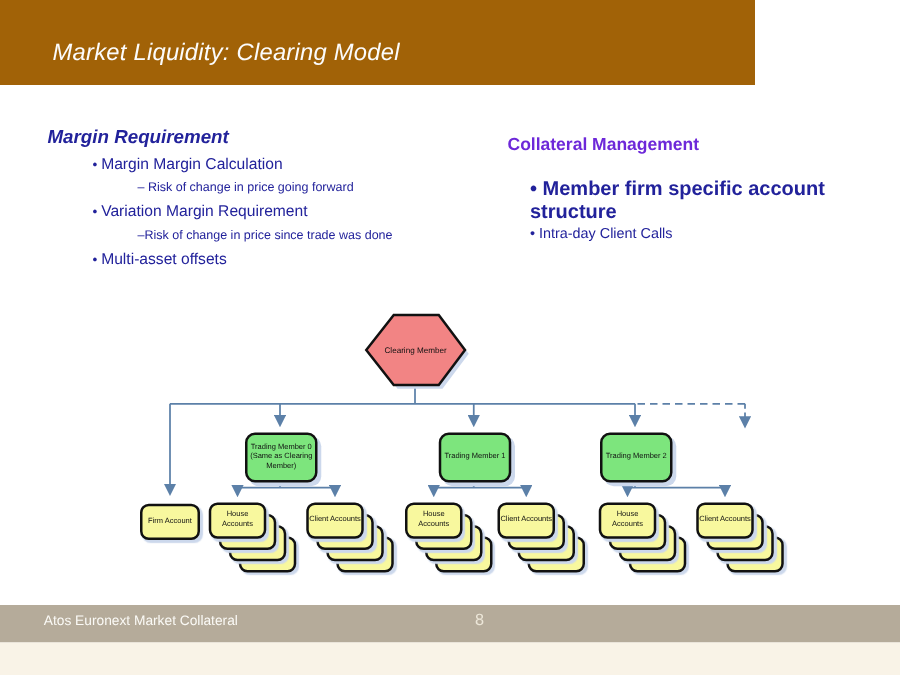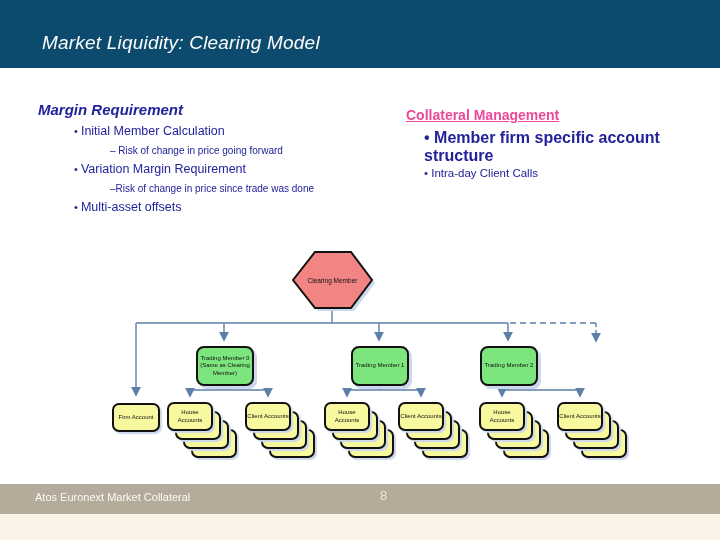--- a/index.html
+++ b/index.html
@@ -1,28 +1,28 @@
 <!DOCTYPE html>
 <html><head>
 <meta charset="utf-8">
 <style>
   html,body{margin:0;padding:0;}
   body{font-family:"Liberation Sans", sans-serif;}
   .slide{position:relative;width:720px;height:540px;background:#ffffff;overflow:hidden;}
 
   
-  .header{position:absolute;left:0;top:0;width:720px;height:68px;background:#0c4a6e;}
+  .header{position:absolute;left:0;top:0;width:604px;height:68px;background:#a16207;}
   .title{position:absolute;left:42px;top:32px;font-size:19px;font-style:italic;color:#fcfcfc;letter-spacing:.2px;}
 
   
   .col{position:absolute;color:#22229b;}
   .col-left{left:38px;top:101px;width:350px;}
   .col-right{left:406px;top:107px;width:300px;}
   .h-left{font-size:15px;font-weight:bold;margin:0 0 6px 0;color:#22229b;font-style:italic;}
-  .h-right{font-size:14px;font-weight:bold;margin:0 0 6px 0;color:#ec4899;text-decoration:underline;}
+  .h-right{font-size:14px;font-weight:bold;margin:0 0 20px 0;color:#6d28d9;}
   .b1{font-size:12.5px;margin:4px 0 0 36px;}
   .b1::before{content:"• ";font-size:11px;}
   .sub{font-size:10px;margin:7px 0 6px 72px;}
   .rb{font-size:11.5px;margin:2px 0 0 18px;}
   .rb::before{content:"• ";}
 
   
   .diagram-svg{position:absolute;left:0;top:0;width:720px;height:540px;pointer-events:none;}
   .hex-label{position:absolute;left:293px;top:252px;width:79px;height:56px;display:flex;align-items:center;justify-content:center;text-align:center;font-size:6.5px;color:#111;}
   .gbox{position:absolute;width:52px;height:36px;background:#7de57d;border:2px solid #111;border-radius:8px;box-shadow:3px 3px 0 #ccd8ec;display:flex;align-items:center;justify-content:center;text-align:center;font-size:6px;line-height:1.25;color:#111;padding:0 1px;}
@@ -43,21 +43,21 @@
 <body>
 
 <div class="slide">
 
   <div class="header">
     <div class="title">Market Liquidity: Clearing Model</div>
   </div>
 
   <div class="col col-left">
     <div class="h-left">Margin Requirement</div>
-    <div class="b1">Initial Member Calculation</div>
+    <div class="b1">Margin Margin Calculation</div>
     <div class="sub">– Risk of change in price going forward</div>
     <div class="b1">Variation Margin Requirement</div>
     <div class="sub">–Risk of change in price since trade was done</div>
     <div class="b1">Multi-asset offsets</div>
   </div>
 
   <div class="col col-right">
     <div class="h-right">Collateral Management</div>
     <div class="rb" style="font-weight:bold;font-size:16px;">Member firm specific account structure</div>
     <div class="rb">Intra-day Client Calls</div>

